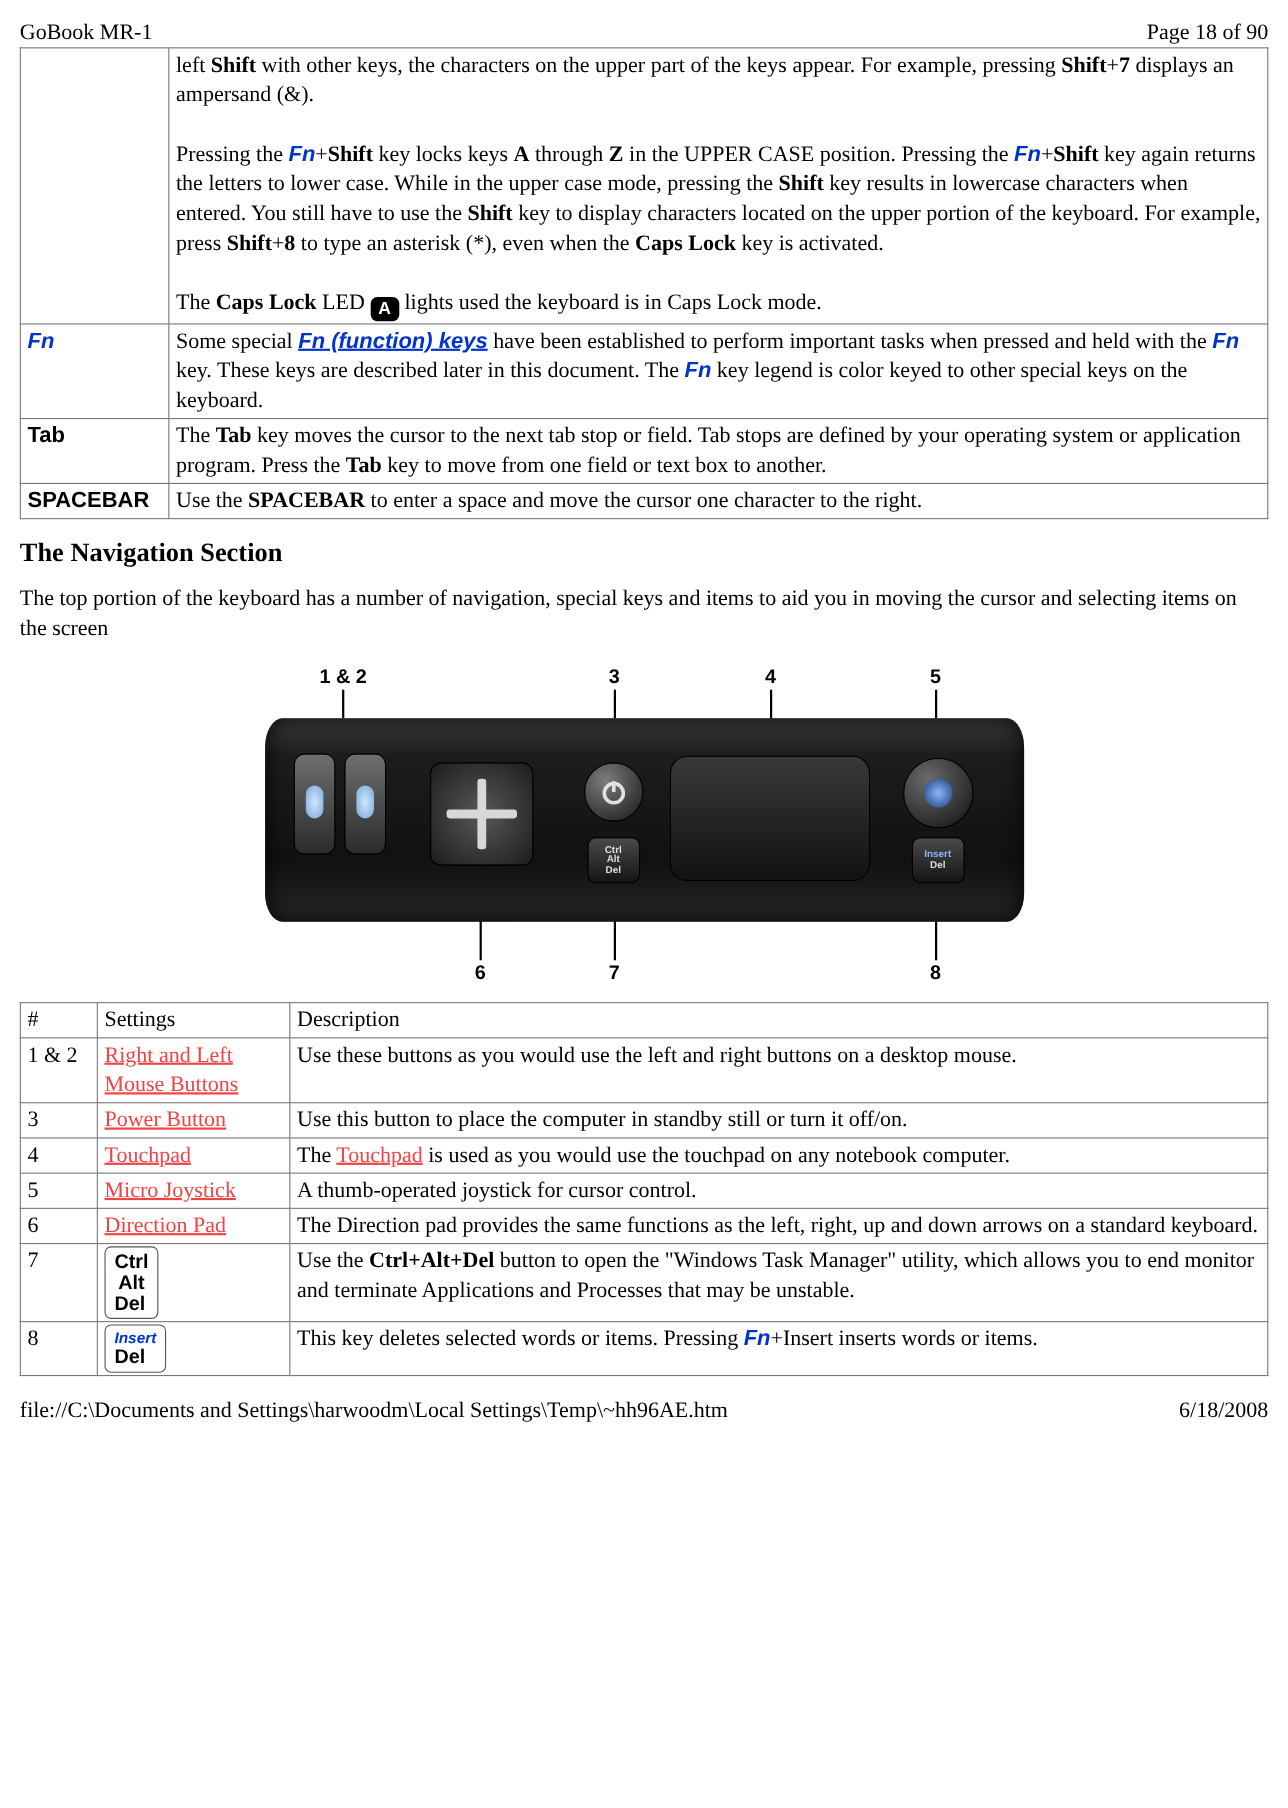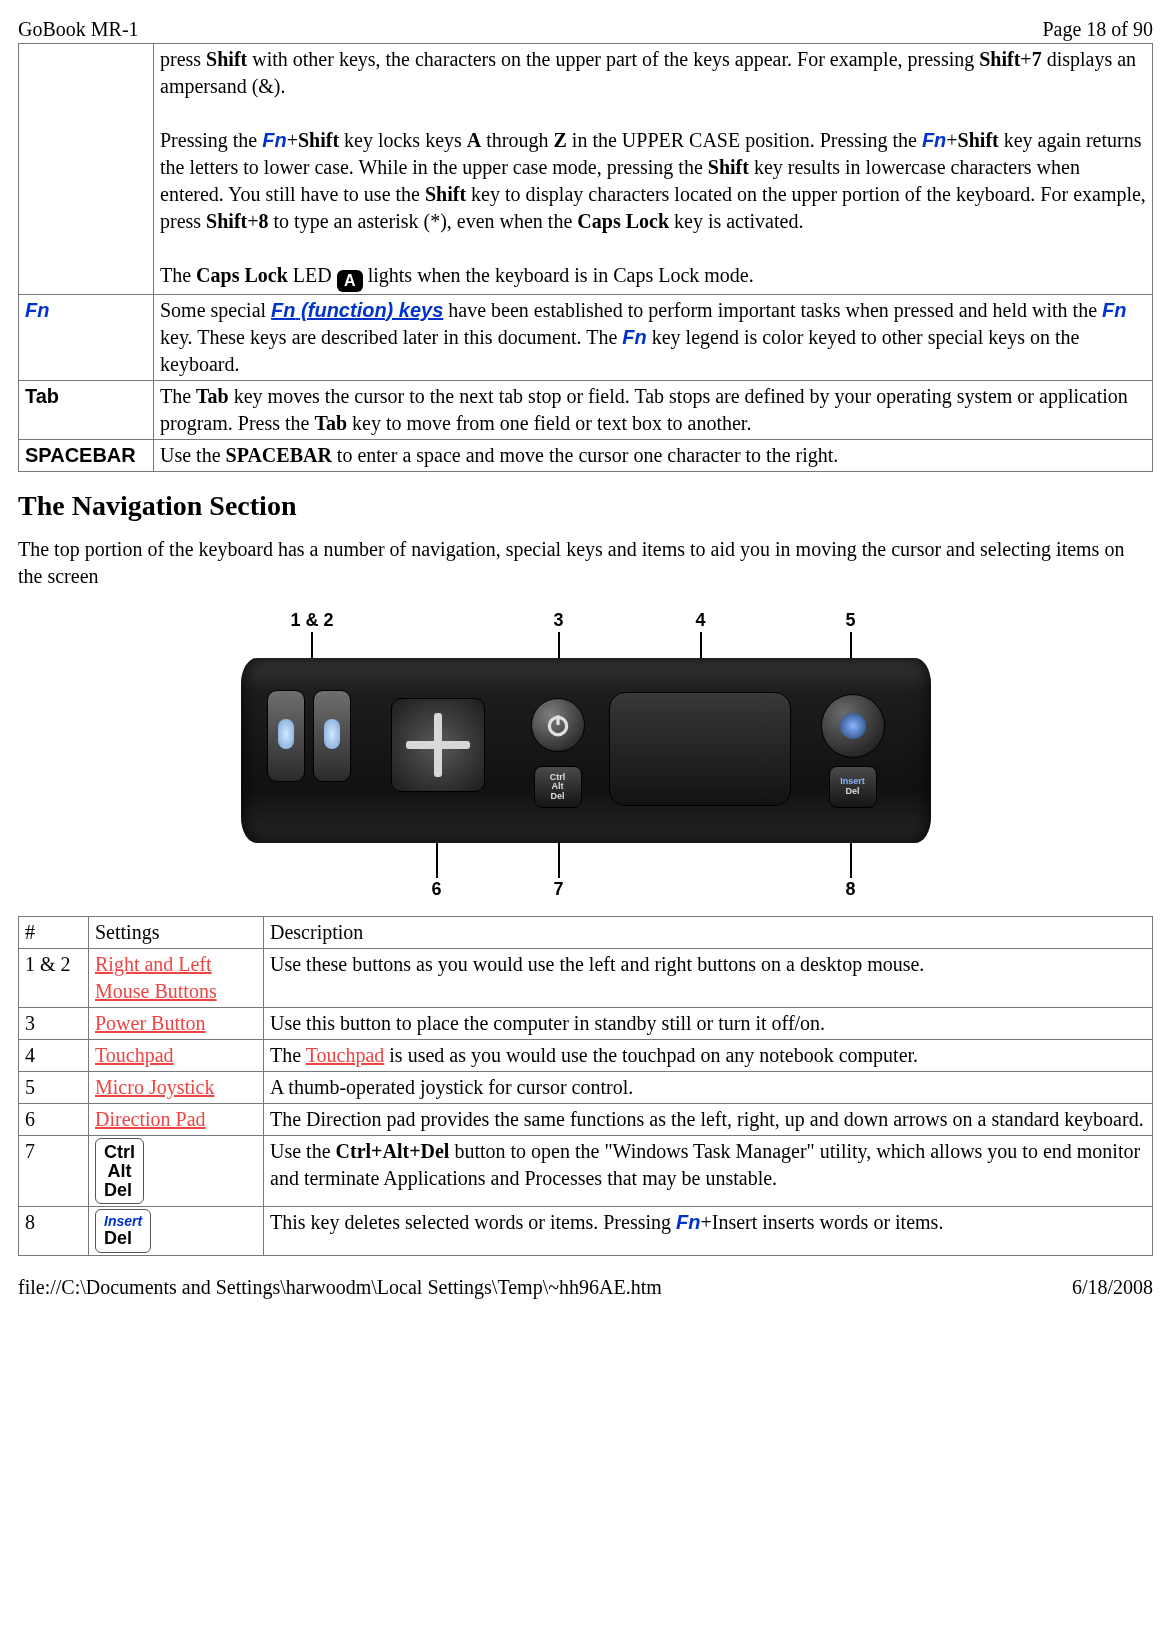--- a/index.html
+++ b/index.html
@@ -27,21 +27,21 @@
   td {
     border: 1px solid #777;
     padding: 2px 6px;
     vertical-align: top;
     line-height: 1.35;
   }
   .keycol { width: 135px; font-family: Arial, Helvetica, sans-serif; font-weight: bold; }
   .fn { color: #0033cc; font-style: italic; font-weight: bold; font-family: Arial, Helvetica, sans-serif; text-align: right; }
   .fn-link { color: #0033cc; text-decoration: underline; font-style: italic; font-weight: bold; font-family: Arial, Helvetica, sans-serif; }
   a.link { color: #ef4444; text-decoration: underline; }
-  h2 { font-family: "Times New Roman", Times, serif; font-weight: bold; font-size: 28px; margin: 18px 0 14px 0; }
+  h2 { font-family: "Times New Roman", Times, serif; font-weight: bold; font-size: 24px; margin: 18px 0 14px 0; }
   .para { margin: 0 0 20px 0; line-height: 1.35; }
 
   .numcol { width: 70px; }
   .ctrlcol { width: 175px; }
 
   .keycap {
     display: inline-block;
     background: #fff;
     border: 1px solid #555;
     border-radius: 6px;
@@ -155,25 +155,25 @@
 
 <table>
 <colgroup>
       <col class="keycol">
       <col>
     </colgroup>
 <tbody>
       <tr>
   <td class="keycol"></td>
   <td>
-    <span>press </span><b>Shift</b><span> with other keys, the characters on the upper part of the keys appear. For example, pressing </span><b>Shift</b>+<b>7</b><span> displays an ampersand (&amp;).</span>
+    <span>left </span><b>Shift</b><span> with other keys, the characters on the upper part of the keys appear. For example, pressing </span><b>Shift</b>+<b>7</b><span> displays an ampersand (&amp;).</span>
     <br><br>
     <span>Pressing the </span><span class="fn">Fn</span>+<b>Shift</b><span> key locks keys </span><b>A</b><span> through </span><b>Z</b><span> in the UPPER CASE position. Pressing the </span><span class="fn">Fn</span>+<b>Shift</b><span> key again returns the letters to lower case. While in the upper case mode, pressing the </span><b>Shift</b><span> key results in lowercase characters when entered. You still have to use the </span><b>Shift</b><span> key to display characters located on the upper portion of the keyboard. For example, press </span><b>Shift</b>+<b>8</b><span> to type an asterisk (*), even when the </span><b>Caps Lock</b><span> key is activated.</span>
     <br><br>
-    <span>The </span><b>Caps Lock</b><span> LED </span><span class="capslock-icon">A</span><span> lights when the keyboard is in Caps Lock mode.</span>
+    <span>The </span><b>Caps Lock</b><span> LED </span><span class="capslock-icon">A</span><span> lights used the keyboard is in Caps Lock mode.</span>
   </td>
 </tr>
 <tr>
   <td class="keycol"><span class="fn">Fn</span></td>
   <td>
     <span>Some special </span><a href="#" class="fn-link"><span class="fn">Fn</span><span> (function) keys</span></a><span> have been established to perform important tasks when pressed and held with the </span><span class="fn">Fn</span><span> key. These keys are described later in this document.  The </span><span class="fn">Fn</span><span> key legend is color keyed to other special keys on the keyboard.</span>
   </td>
 </tr>
 <tr>
   <td class="keycol">Tab</td>

